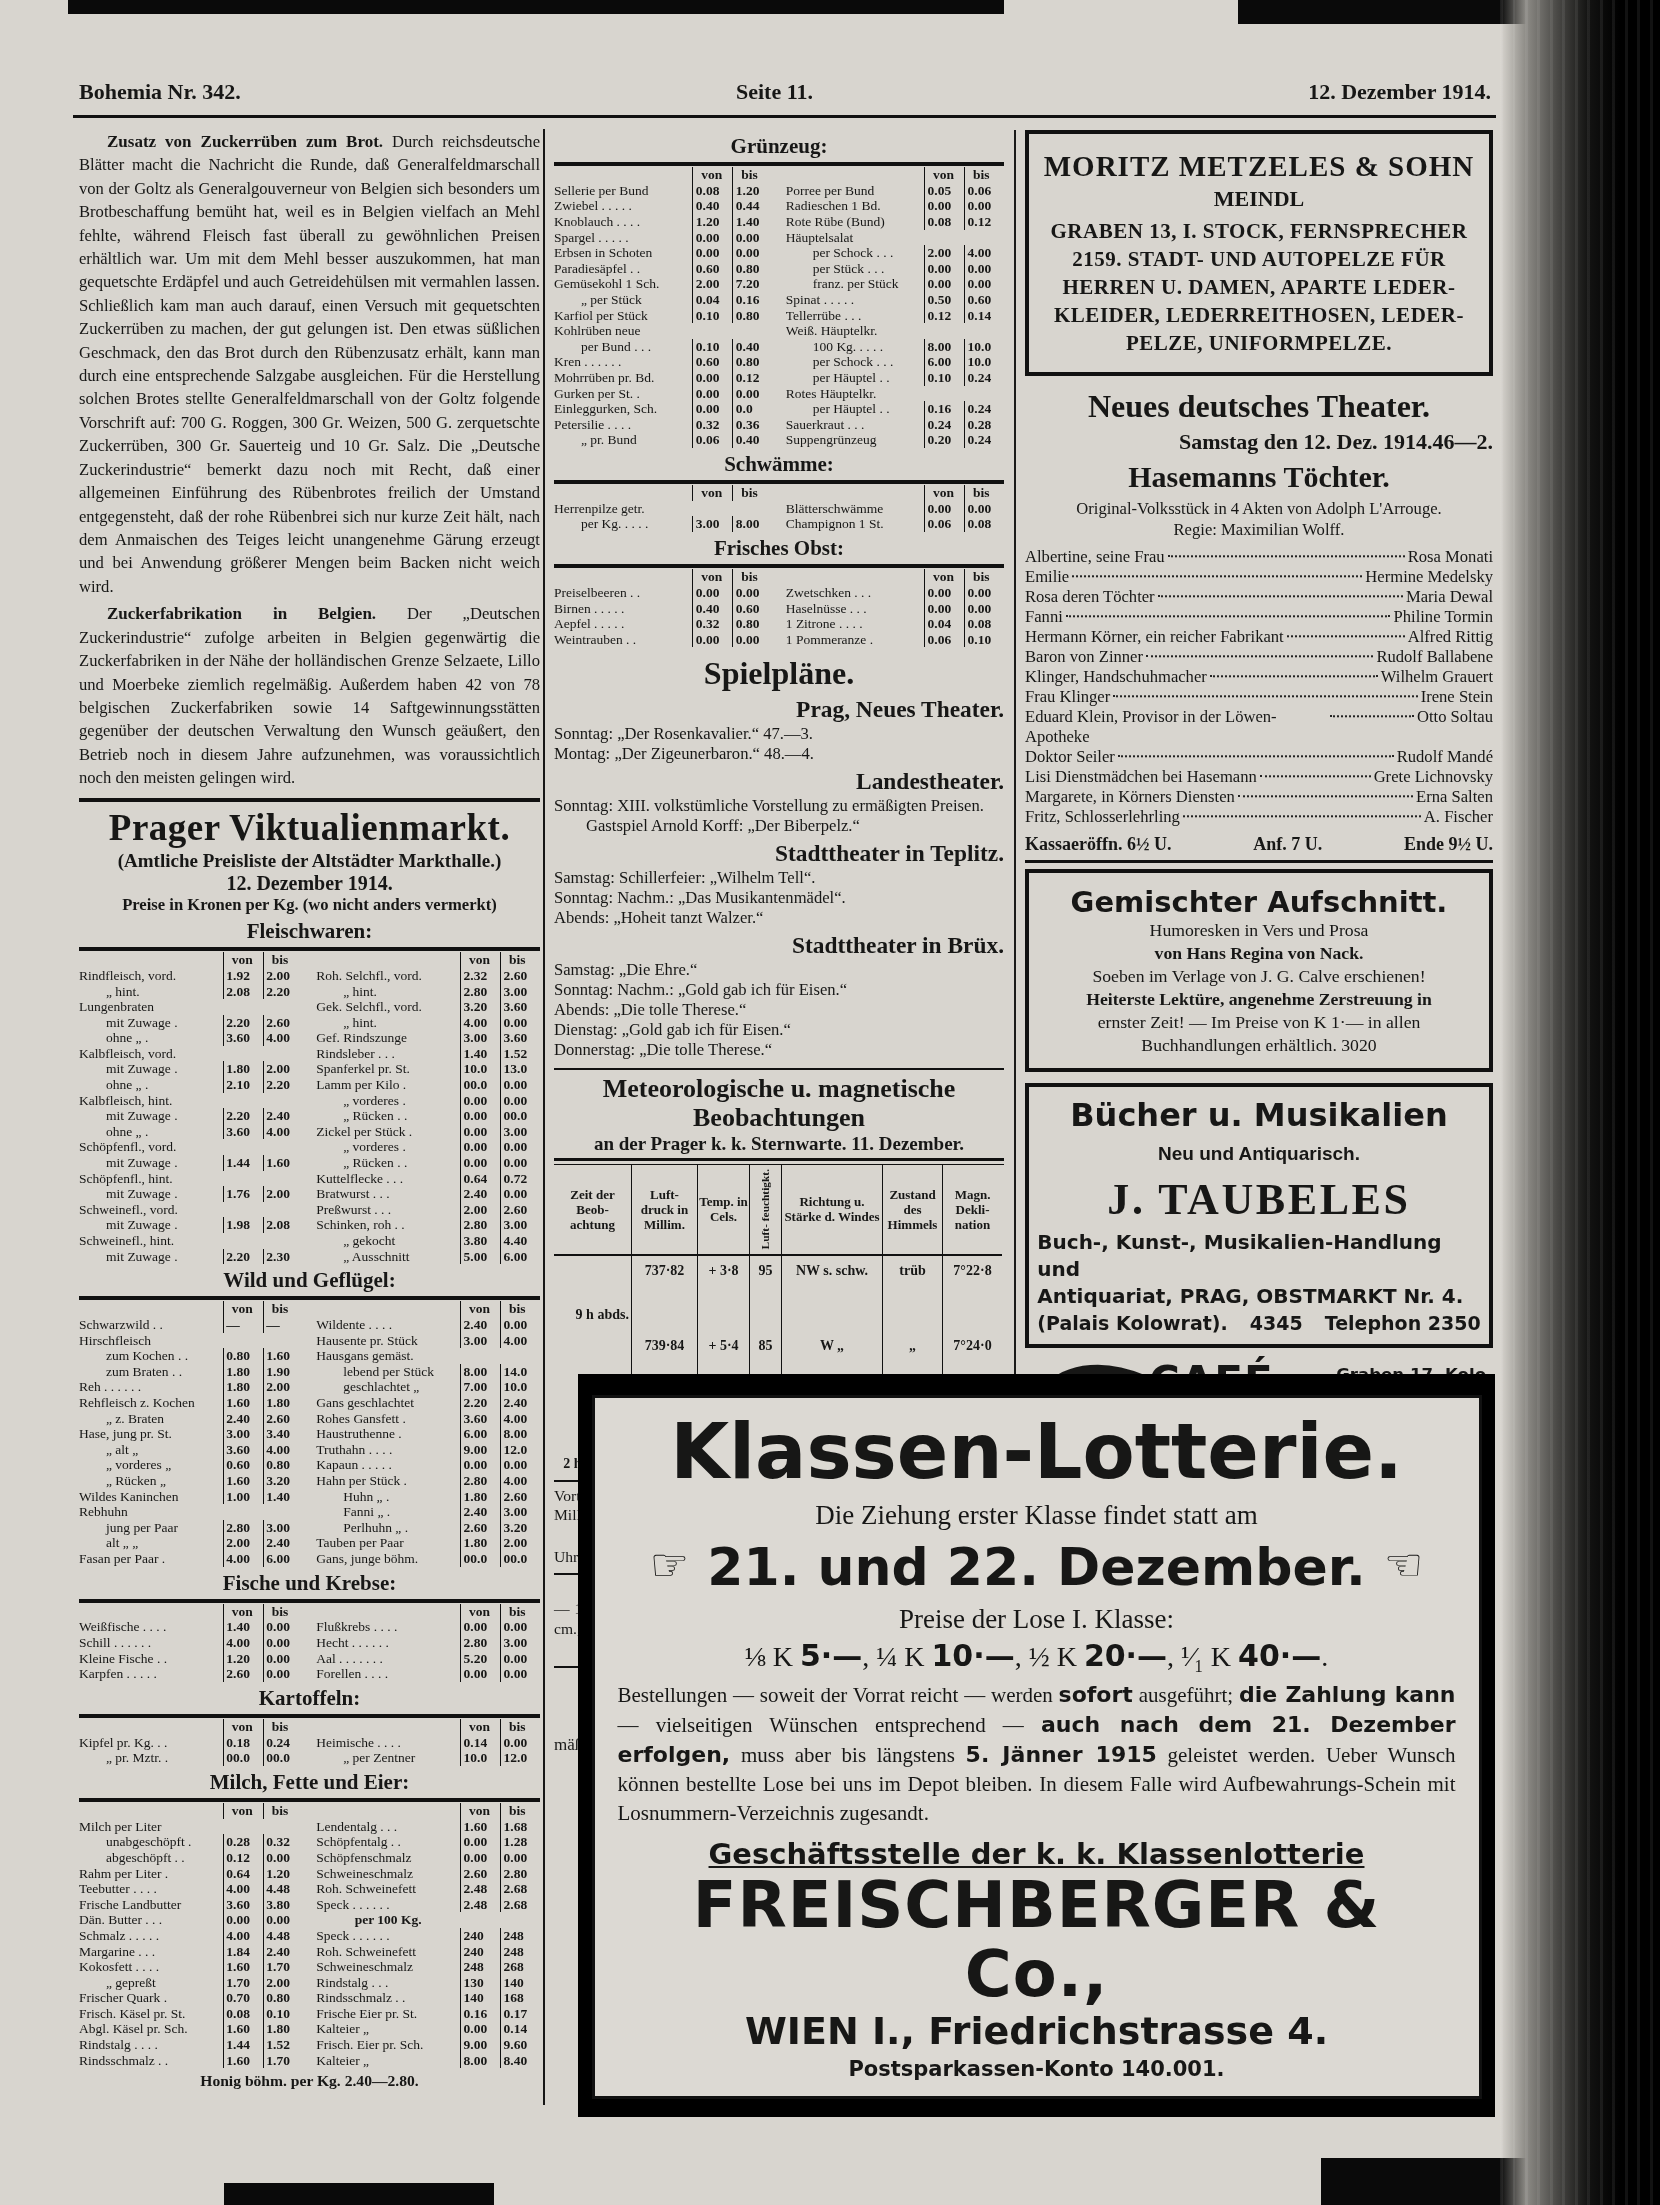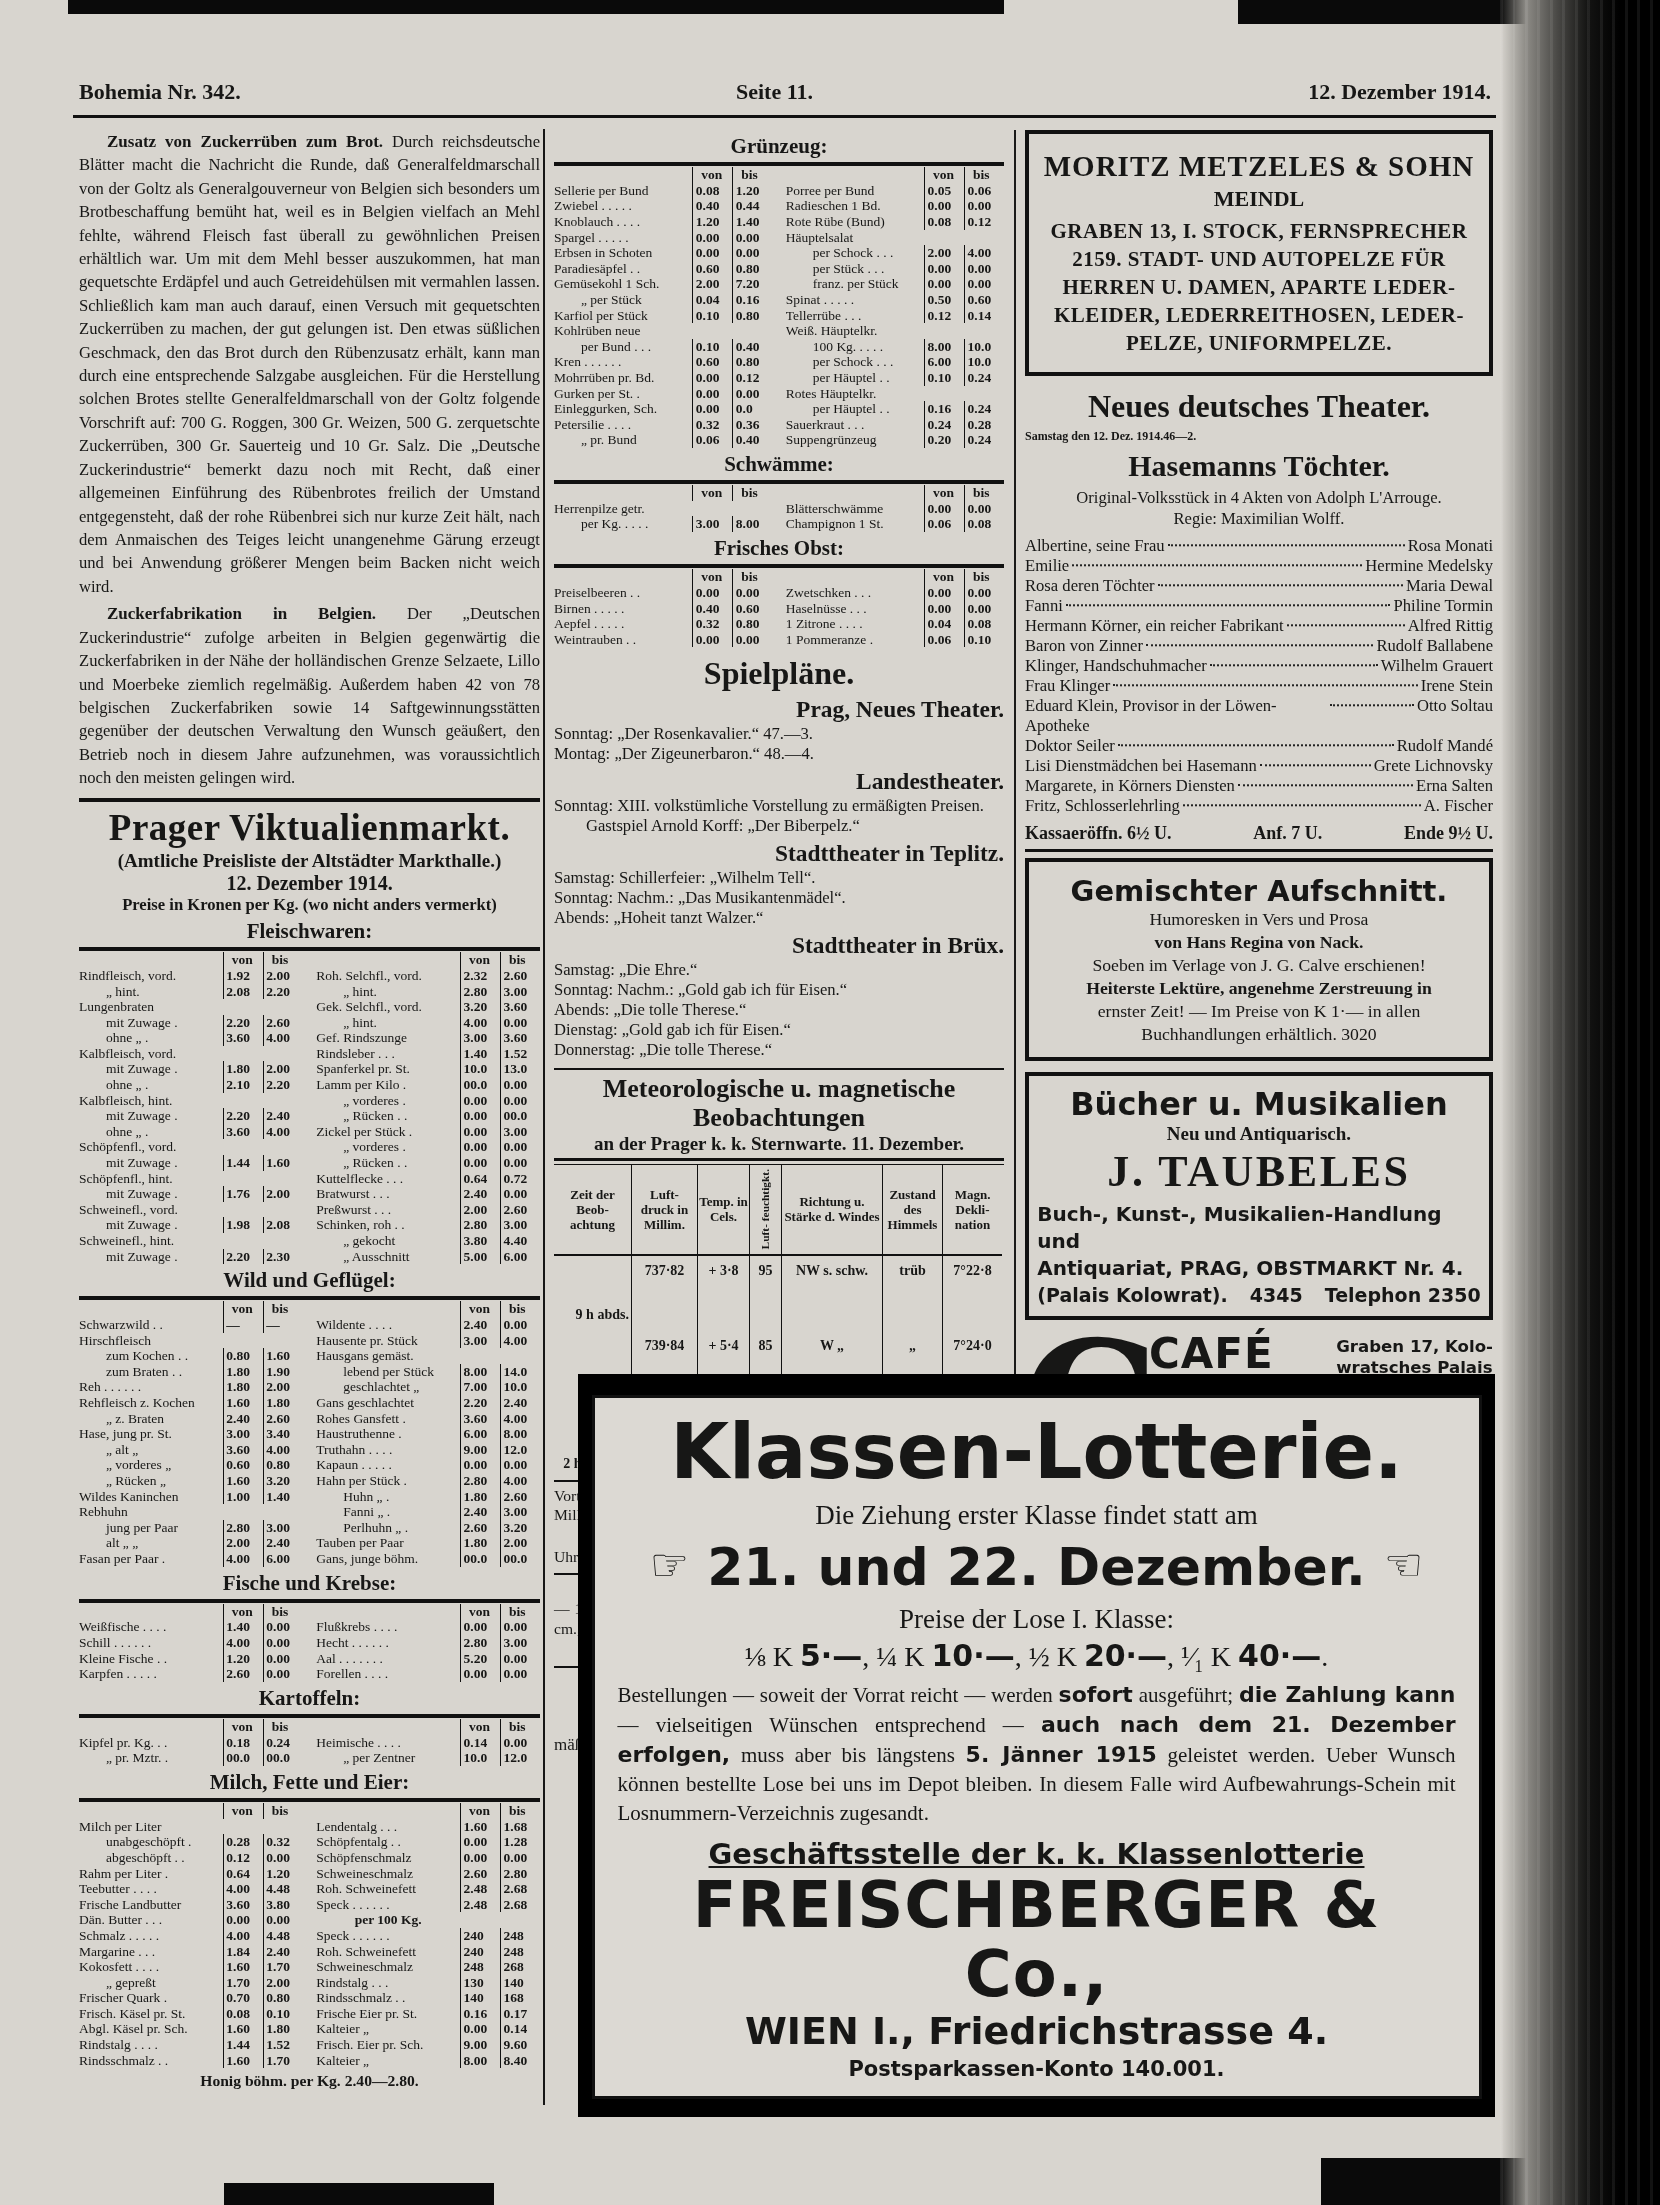--- a/index.html
+++ b/index.html
@@ -65,36 +65,36 @@
   .wetter-title{font-size:31px;font-weight:700;text-align:center;margin:6.2px 0 2.1px;}
   .wetter-text{font-size:17px;line-height:22px;text-align:justify;text-indent:26px;margin:0;}
   
   .adbox{border:4.2px solid #111;margin-bottom:11.4px;background:transparent;}
   .metz{padding:15.6px 9.4px;text-align:center;}
   .metz-title{font-size:29px;font-weight:700;letter-spacing:1px;}
   .metz-sub{font-size:22px;font-weight:700;margin:3.1px 0 5.2px;}
   .metz-line{font-size:21px;font-weight:700;line-height:28px;letter-spacing:0.5px;}
   .th-rule{border-top:3.1px solid #111;margin:5.2px 0 6.2px;}
   .th-title{font-size:32px;font-weight:700;text-align:center;margin:1px 0 4.2px;}
-  .th-date{display:flex;justify-content:flex-start;font-size:12px;font-weight:700;}
+  .th-date{display:flex;justify-content:flex-end;font-size:22px;font-weight:700;}
   .th-play{font-size:30px;font-weight:700;text-align:center;margin:5.2px 0 4.2px;}
   .th-sub{font-size:16.6px;text-align:center;line-height:21px;margin:0;}
   .cast{margin-top:6.2px;}
   .crow{display:flex;align-items:baseline;font-size:16.6px;line-height:20px;}
   .crole{max-width:302px;}
   .cdots{flex:1;min-width:7.3px;border-bottom:2.6px dotted #222;margin:0 3.1px;transform:translateY(-4.7px);}
   .cactor{white-space:nowrap;}
   .kassa{display:flex;justify-content:space-between;font-size:18px;font-weight:700;margin-top:7.3px;}
   .gem{padding:11.4px 10.4px;text-align:center;}
   .gem-title{font-family:"DejaVu Sans",sans-serif;font-size:29px;font-weight:700;}
   .gem-line{font-size:17.7px;line-height:23px;}
   .gem-line.b{font-weight:700;}
   .taub{padding:8.3px 8.3px 10.4px;}
   .taub-1{font-family:"DejaVu Sans",sans-serif;font-size:32px;font-weight:700;text-align:center;}
-  .taub-2{font-family:Liberation Serif, serif;font-size:19px;font-weight:700;text-align:center;margin:0 0;}
+  .taub-2{font-family:Liberation Sans, sans-serif;font-size:19px;font-weight:700;text-align:center;margin:9px 0;}
   .taub-3{font-size:44px;font-weight:700;text-align:center;letter-spacing:2.6px;margin:1px 0 4.2px;}
   .taub-4{font-family:"DejaVu Sans",sans-serif;font-size:20px;font-weight:700;line-height:27px;}
   .taub-5{display:flex;justify-content:space-between;font-family:"DejaVu Sans",sans-serif;
           font-size:19px;font-weight:700;margin-top:2.1px;}
   .conti{position:relative;margin-top:2.1px;min-height:198px;}
   .conti-c{position:absolute;left:-3.1px;top:-12.5px;font-family:"DejaVu Serif",serif;
            font-size:172px;line-height:172px;font-weight:700;}
   .conti-main{margin-left:124px;}
   .conti-row1{display:flex;justify-content:space-between;align-items:flex-start;}
   .conti-name{font-family:"DejaVu Sans",sans-serif;font-weight:700;font-size:42px;line-height:43px;letter-spacing:1px;}

